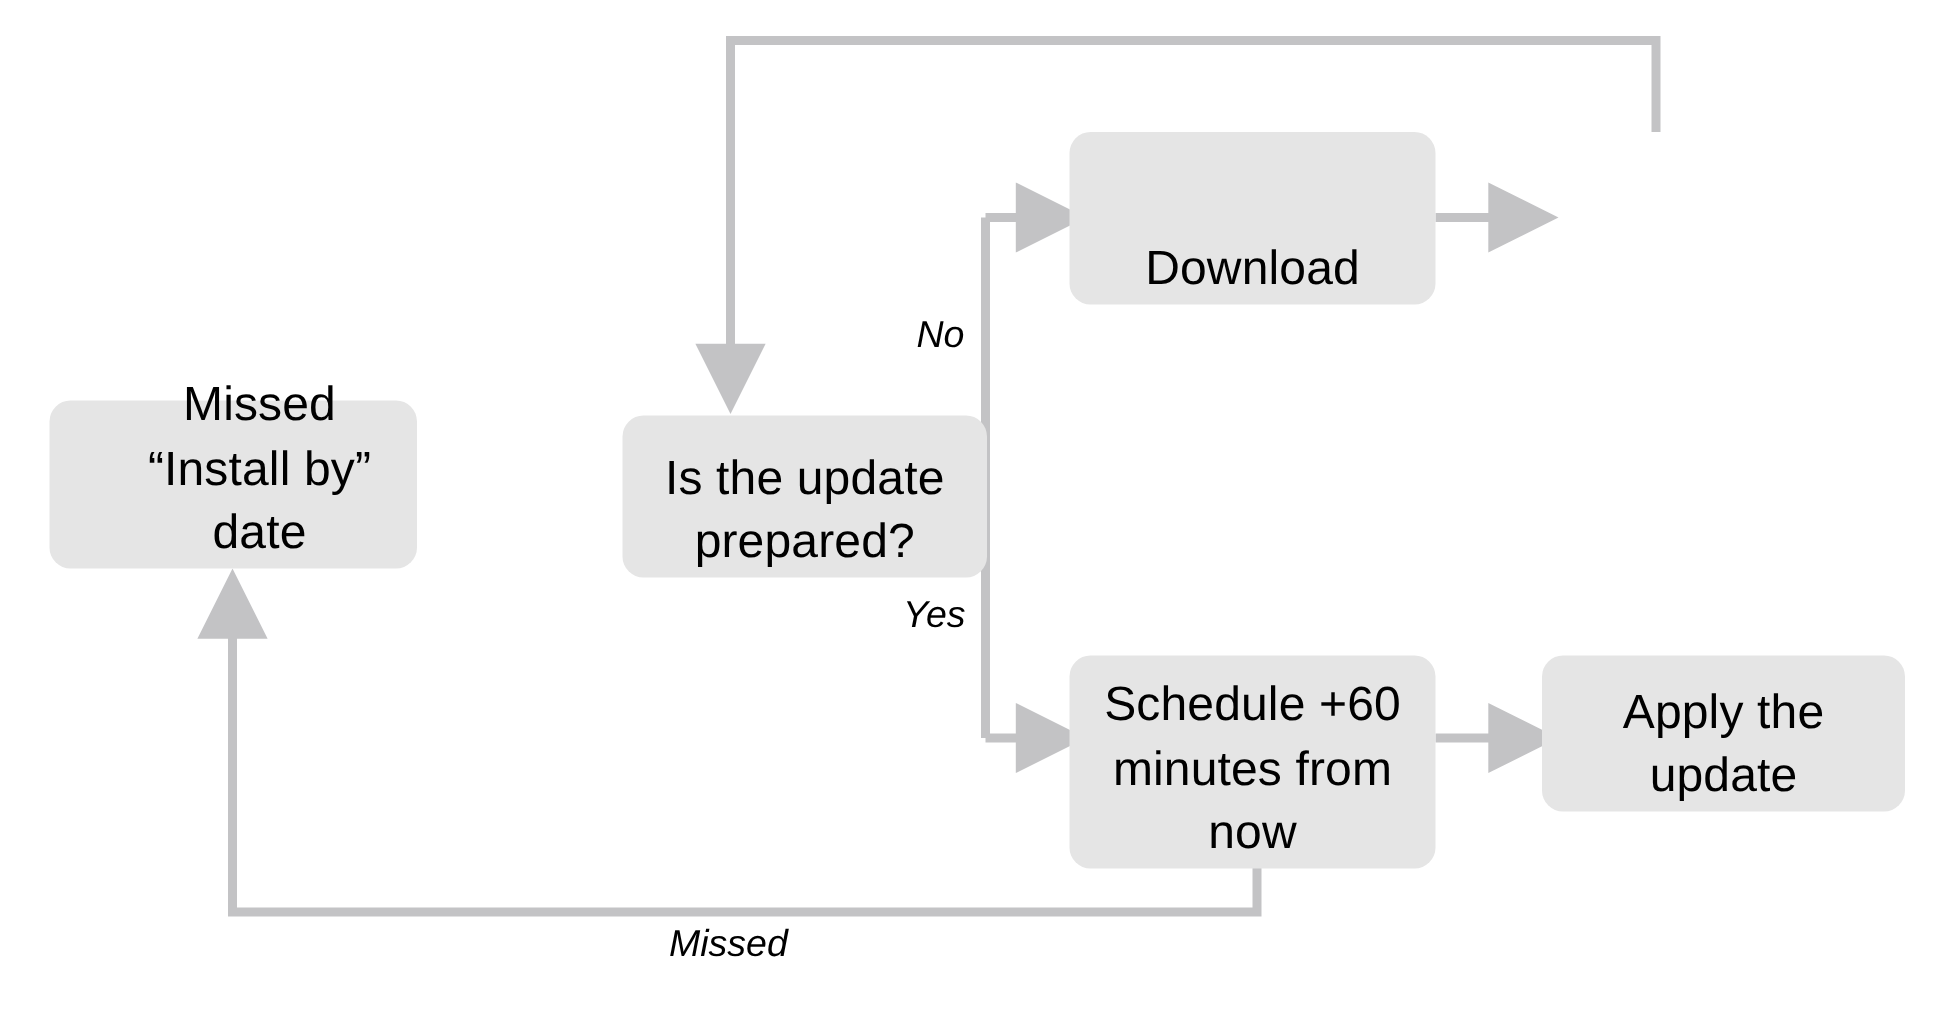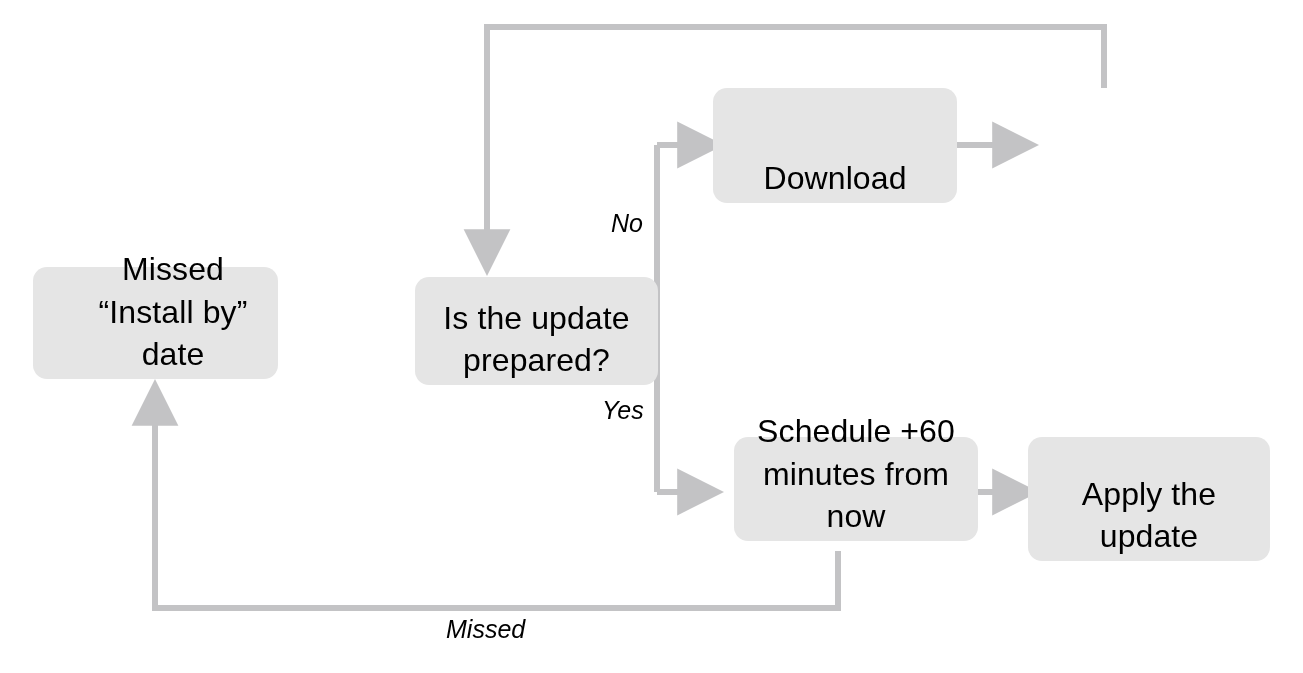--- a/index.html
+++ b/index.html
@@ -86,25 +86,25 @@
 
   <div class="node" style="left:370px; top:277px; width:243px; height:108px;margin-left:45px;">
     <span>Is the update prepared?</span>
   </div>
 
   <div class="node" style="left:713px; top:88px; width:244px; height:115px;">
     <span>Download</span>
   </div>
 
 
-  <div class="node" style="left:734px; top:437px; width:244px; height:104px;">
+  <div class="node" style="left:713px; top:437px; width:244px; height:142px;">
     <span>Schedule +60 minutes from now</span>
   </div>
 
-  <div class="node" style="left:1028px; top:437px; width:242px; height:124px;">
+  <div class="node" style="left:1028px; top:437px; width:242px; height:104px;">
     <span>Apply the update</span>
   </div>
 
   <div class="edge-label" style="left:611px; top:211px;">No</div>
 
   <div class="edge-label" style="left:602px; top:398px;">Yes</div>
 
   <div class="edge-label" style="left:446px; top:617px;">Missed</div>
 
 </div>

